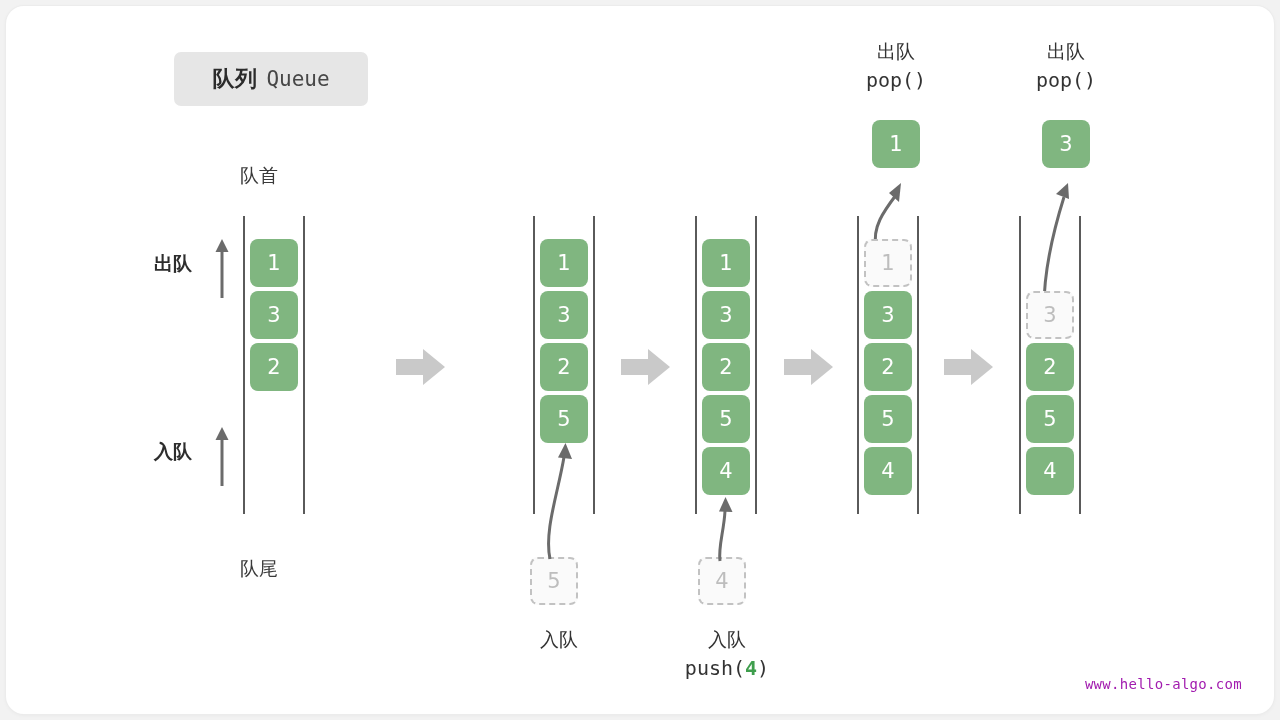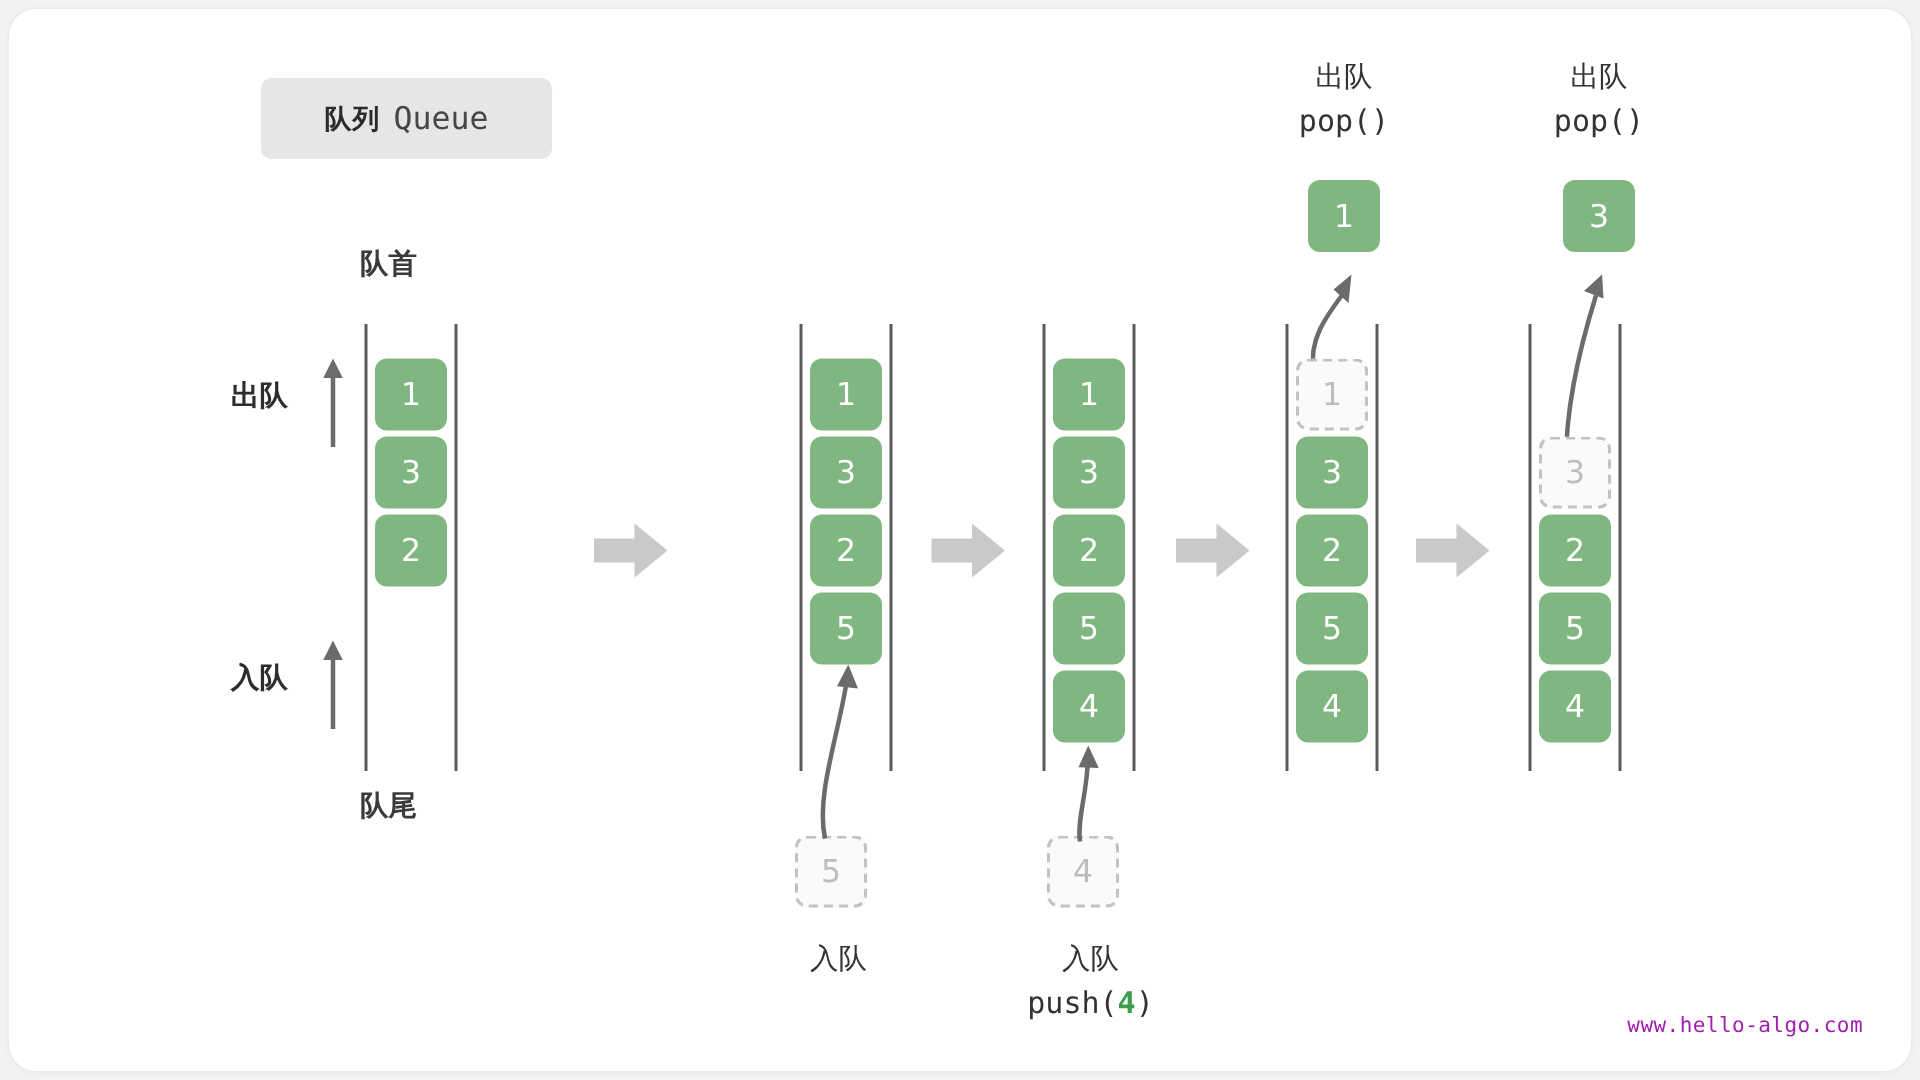--- a/index.html
+++ b/index.html
@@ -29,32 +29,32 @@
     left: 168px; top: 46px;
     width: 194px; height: 54px;
     background: #e6e6e6;
     border-radius: 7px;
     display: flex;
     align-items: center;
     justify-content: center;
     gap: 9px;
   }
   #title-badge .cn {
-    font-size: 18px; font-weight: bold; color: #2b2b2b;
+    font-size: 22px; font-weight: bold; color: #2b2b2b;
     letter-spacing: 0.5px;
   }
   #title-badge .en {
     font-size: 21px; color: #474747;
     font-family: "DejaVu Sans Mono", "Liberation Mono", monospace;
   }
 
   
   .cap {
     position: absolute;
-    font-size: 19px; font-weight: bold; color: #3a3a3a;
+    font-size: 19px; font-weight: normal; color: #3a3a3a;
     white-space: nowrap;
   }
   .side-label {
     position: absolute;
     font-size: 19px; font-weight: bold; color: #2d2d2d;
     white-space: nowrap;
   }
   .op-label {
     position: absolute;
     text-align: center;
@@ -143,21 +143,21 @@
     </div>
 
     <div class="col" style="left:237px; top:210px;">
       <div class="rail" style="left:0px; top:0px; height:298px;"></div>
       <div class="rail" style="left:60px; top:0px; height:298px;"></div>
       <div class="cell" style="left:7px; top:23px;">1</div>
       <div class="cell" style="left:7px; top:75px;">3</div>
       <div class="cell" style="left:7px; top:127px;">2</div>
     </div>
 
-    <div class="cap" style="left:234px; top:518px;">队尾</div>
+    <div class="cap" style="left:234px; top:550px;">队尾</div>
 
     <div class="step-arrow" style="left:390px; top:341px;">
       <svg width="50" height="40" viewBox="0 0 50 40">
         <polygon points="0,12 27,12 27,2 49,20 27,38 27,28 0,28" fill="#c9c9c9"></polygon>
       </svg>
     </div>
 
     <div class="col" style="left:527px; top:210px;">
       <div class="rail" style="left:0px; top:0px; height:298px;"></div>
       <div class="rail" style="left:60px; top:0px; height:298px;"></div>

